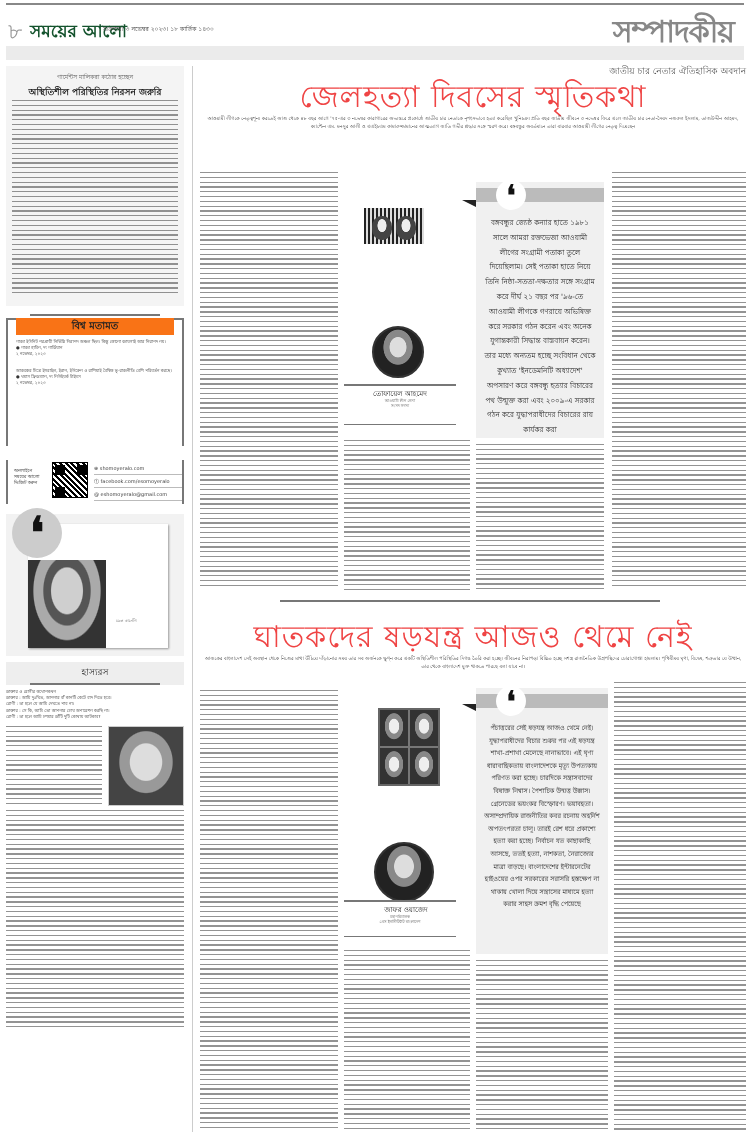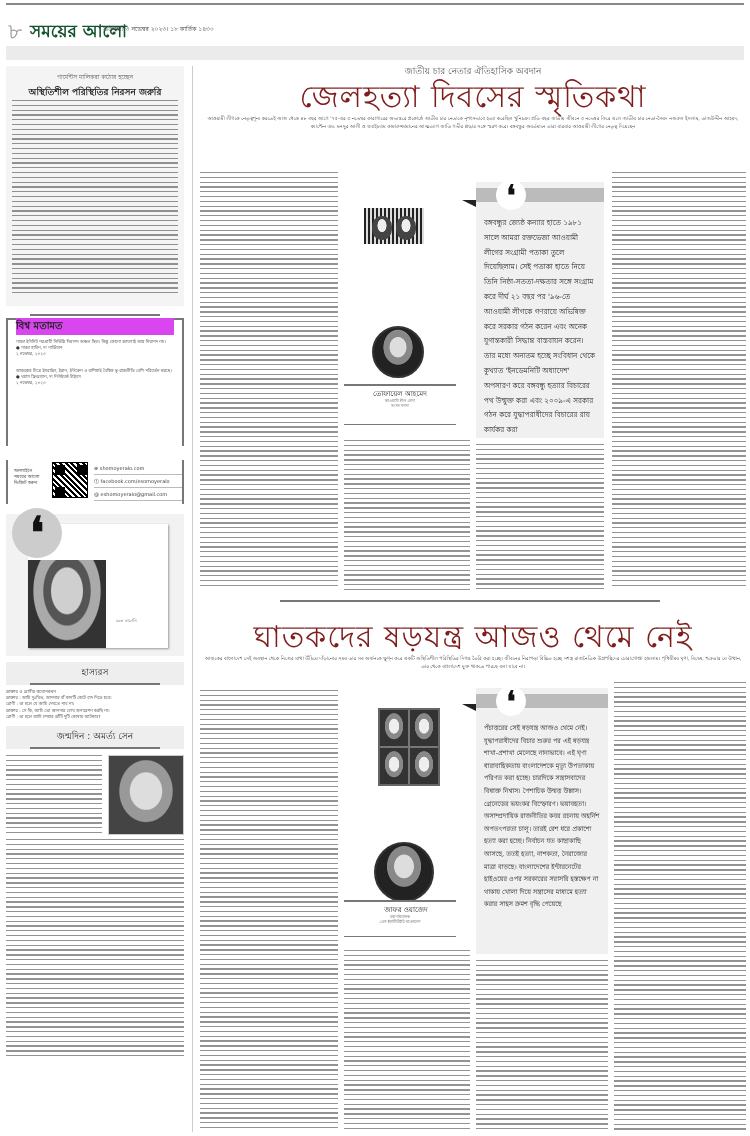--- a/index.html
+++ b/index.html
@@ -17,21 +17,21 @@
   .left { position: absolute; left: 6px; top: 66px; width: 178px; }
   .box1 { background: #f4f4f4; padding: 6px 6px 8px 6px; height: 240px; position: relative; }
   .box1 .kicker { text-align: center; font-size: 6px; color: #666; font-family: "DejaVu Sans", sans-serif; }
   .box1 .title { text-align: center; font-size: 9px; font-weight: bold; margin: 2px 0 4px; font-family: "DejaVu Sans", sans-serif; }
   .box1 .fill { position: absolute; left: 6px; right: 6px; top: 34px; bottom: 10px; }
   .rule-short { width: 130px; height: 2px; background: #777; margin: 8px auto 0; }
 
   .world { position: relative; margin-top: 8px; height: 128px; border-left: 2px solid #777; border-right: 2px solid #777; padding: 0 8px; }
   .world:before, .world:after { content: ""; position: absolute; top: 0; width: 10px; height: 2px; background: #777; }
   .world:before { left: -2px; } .world:after { right: -2px; }
-  .world .wt { text-align: left; font-size: 10px; font-weight: bold; margin-top: -6px; background: #d946ef; display: block; font-family: "DejaVu Sans", sans-serif; }
+  .world .wt { text-align: center; font-size: 10px; font-weight: bold; margin-top: -6px; background: #f97316; display: block; font-family: "DejaVu Sans", sans-serif; }
   .world .item { font-size: 4.2px; line-height: 6.2px; margin-top: 4px; font-family: "DejaVu Sans", sans-serif; color: #333; }
 
   .online { position: relative; margin-top: 14px; height: 44px; border-left: 2px solid #777; border-right: 2px solid #777; }
   .online .lbl { position: absolute; left: 6px; top: 8px; width: 30px; font-size: 4.5px; line-height: 6px; font-family: "DejaVu Sans", sans-serif; }
   .online .qr { position: absolute; left: 44px; top: 2px; width: 36px; height: 36px; background:
       linear-gradient(#000,#000) 2px 2px/10px 10px no-repeat,
       linear-gradient(#000,#000) 24px 2px/10px 10px no-repeat,
       linear-gradient(#000,#000) 2px 24px/10px 10px no-repeat,
       repeating-linear-gradient(45deg, #000 0 2px, #fff 2px 4px); border: 1px solid #000; }
   .online .links { position: absolute; left: 86px; top: 2px; width: 88px; }
@@ -50,48 +50,49 @@
   .jokes div { font-size: 4.2px; line-height: 6.2px; font-family: "DejaVu Sans", sans-serif; color: #333; }
   .bday { position: relative; margin-top: 6px; }
   .bday .photo { position: absolute; right: 0; top: 0; width: 76px; height: 80px; background: radial-gradient(ellipse at 50% 45%, #ddd 0 30%, #999 32% 50%, #444 52%); border: 1px solid #ccc; }
   .bday .fill1 { position: absolute; left: 0; top: 0; width: 96px; height: 80px; }
   .bday .fill2 { position: absolute; left: 0; top: 84px; width: 178px; height: 220px; }
 
   .vsep { position: absolute; top: 66px; bottom: 4px; width: 1px; background: #ccc; }
 
   
   .main { position: absolute; left: 200px; top: 62px; width: 546px; }
-  .kick2 { text-align: center; font-size: 9px; color: #555; margin-top: 2px; font-family: "DejaVu Sans", sans-serif; }
-  .h1 { text-align: center; font-size: 30px; line-height: 36px; color: #7f1d1d; letter-spacing: 1px; font-family: "DejaVu Sans", sans-serif; font-weight: normal; }
+  .kick2 { text-align: right; font-size: 9px; color: #555; margin-top: 2px; font-family: "DejaVu Sans", sans-serif; }
+  .h1 { text-align: center; font-size: 30px; line-height: 36px; color: #ef4444; letter-spacing: 1px; font-family: "DejaVu Sans", sans-serif; font-weight: normal; }
   .lede { text-align: center; font-size: 4.8px; line-height: 7.6px; color: #333; padding: 0 4px; font-family: "DejaVu Sans", sans-serif; }
 
   .col { position: absolute; }
   .pullbox { position: absolute; background: #f0f0f0; }
   .pullbox .band { position: absolute; left: 0; right: 0; top: 6px; height: 14px; background: #bbb; }
   .pullbox .qm { position: absolute; left: 20px; top: -2px; width: 30px; height: 30px; border-radius: 50%; background: #fff; font-size: 28px; line-height: 32px; text-align: center; font-weight: bold; color: #111; }
-  .pullbox .pt { position: absolute; left: 8px; right: 8px; top: 34px; font-size: 7.2px; line-height: 14.8px; color: #222; font-family: "DejaVu Sans", sans-serif; }
+  .pullbox .pt { position: absolute; left: 8px; right: 8px; top: 34px; font-size: 7.2px; line-height: 14.8px; text-align: center; color: #222; font-family: "DejaVu Sans", sans-serif; }
   .flag { position: absolute; width: 0; height: 0; border-top: 7px solid #222; border-left: 14px solid transparent; }
 
   .authimg { position: absolute; border-radius: 50%; border: 2px solid #333; background: radial-gradient(ellipse at 50% 40%, #ddd 0 24%, #888 26% 42%, #222 44%); }
   .authname { position: absolute; text-align: center; font-size: 7px; font-family: "DejaVu Sans", sans-serif; color: #111; }
   .authrole { position: absolute; text-align: center; font-size: 3.8px; line-height: 5px; font-family: "DejaVu Sans", sans-serif; color: #555; }
   .hr { position: absolute; height: 2px; background: #777; }
   .grid4 { position: absolute; border: 2px solid #666; background: #777; display: grid; grid-template-columns: 1fr 1fr; gap: 2px; }
   .grid4 div { background: radial-gradient(ellipse at 50% 45%, #eee 0 25%, #888 28% 45%, #333 48%); }
   .jailimg { position: absolute; background: repeating-linear-gradient(90deg, #222 0 2px, #ddd 2px 4px); }
   .jailimg .f { position: absolute; top: 8px; width: 20px; height: 24px; border-radius: 45%; background: radial-gradient(ellipse at 50% 40%, #eee 0 30%, #444 34%); }
 </style>
 </head>
 <body>
 
 <div class="topline"></div>
 <div class="header">
   <span class="pgno">৮</span>
   <span class="brand">সময়ের আলো</span>
   <span class="date">শুক্রবার। ৩ নভেম্বর ২০২৩। ১৮ কার্তিক ১৪৩০</span>
+  <span class="section">সম্পাদকীয়</span>
 </div>
 <div class="greybar"></div>
 
 <div class="left">
   <div class="box1">
     <div class="kicker">গার্মেন্টস মালিকরা কঠোর হচ্ছেন</div>
     <div class="title">অস্থিতিশীল পরিস্থিতির নিরসন জরুরি</div>
     <div class="fill"></div>
   </div>
   <div class="rule-short"></div>
@@ -129,21 +130,20 @@
 
   <div class="shead">হাস্যরস</div>
   <div class="jokes">
     <div>ডাক্তার ও রোগীর কথোপকথন</div>
     <div>ডাক্তার : আমি দুঃখিত, আপনার বাঁ কানটি কেটে বাদ দিতে হবে।</div>
     <div>রোগী : তা হলে যে আমি দেখতে পাব না।</div>
     <div>ডাক্তার : সে কি, আমি তো আপনার চোখ অপারেশন করছি না।</div>
     <div>রোগী : তা হলে আমি চশমার ডাঁটি দুটি কোথায় আটকাব?</div>
   </div>
 
-  <div class="shead">জন্মদিন : অমর্ত্য সেন</div>
   <div class="bday">
     <div class="fill fill1"></div>
     <div class="photo"></div>
     <div class="fill fill2"></div>
   </div>
 </div>
 
 <div class="vsep" style="left:192px"></div>
 
 <div class="main">

